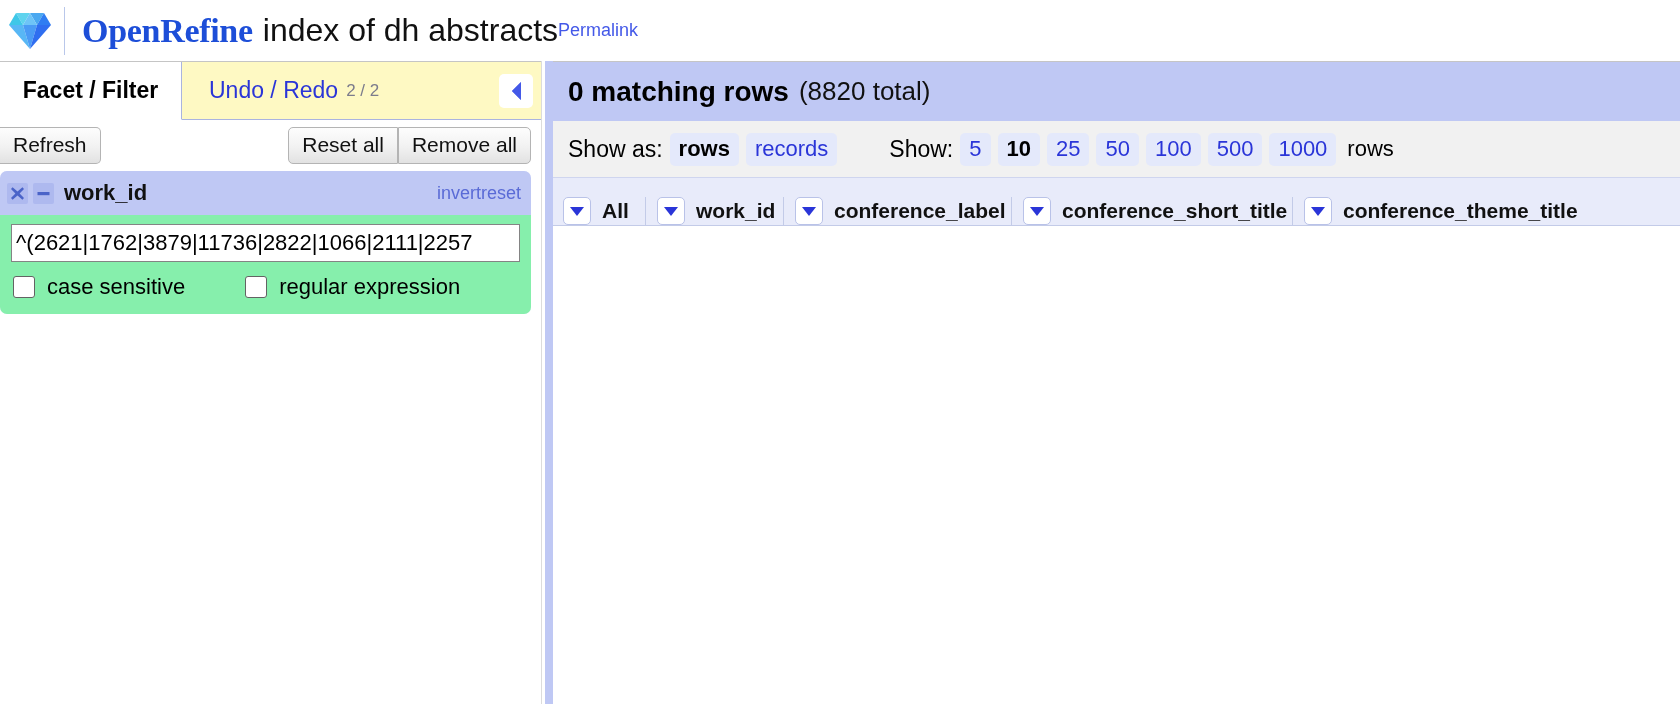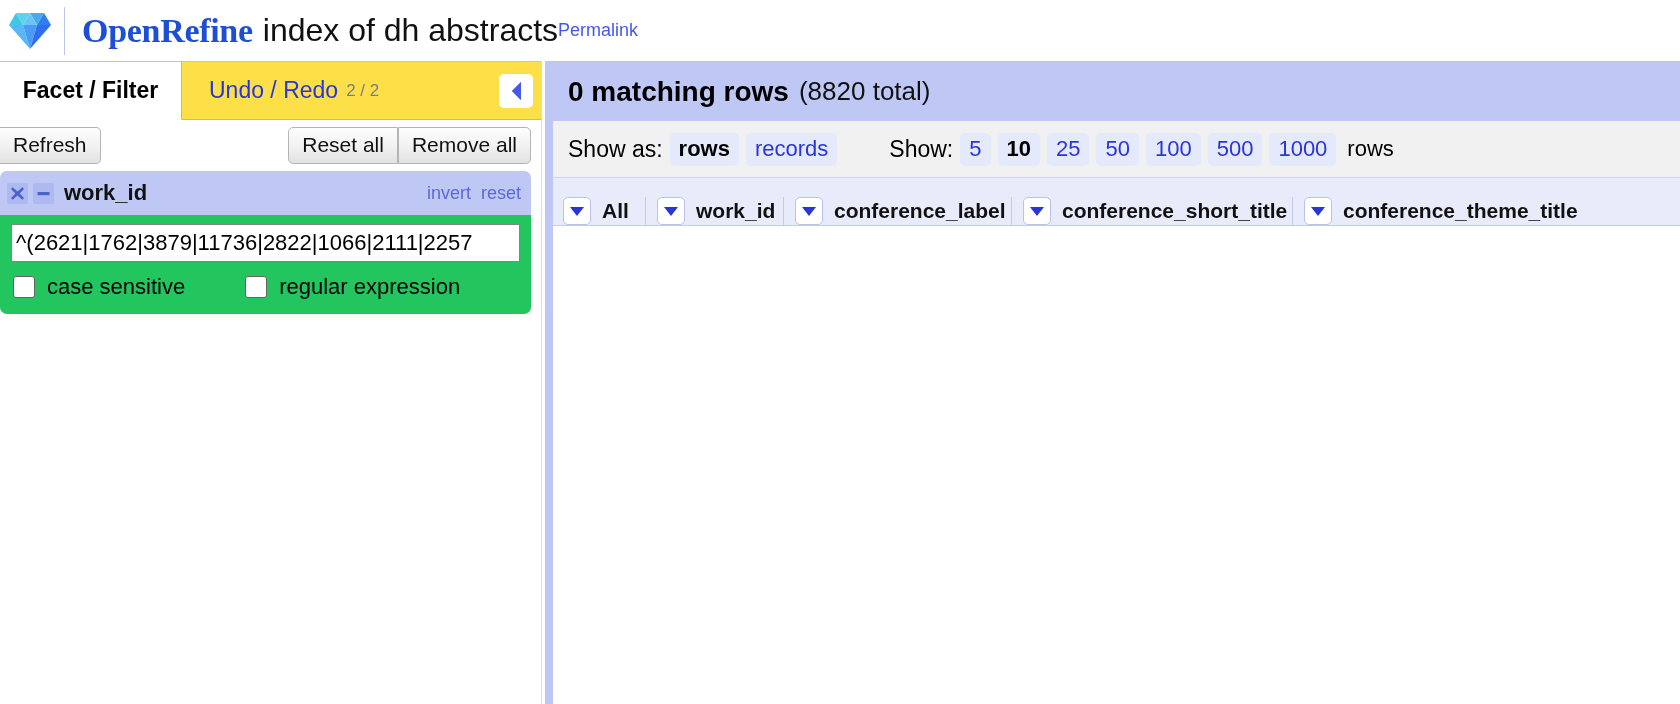--- a/index.html
+++ b/index.html
@@ -97,21 +97,21 @@
     width: 182px;
     background: #ffffff;
     font-weight: bold;
     color: #000000;
     border-right: 1px solid #aab4e0;
     border-bottom: 1px solid #ffffff;
     justify-content: center;
   }
   .tab.inactive {
     flex: 1 1 auto;
-    background: #fde047;
+    background: #fef9c3;
     color: #2a35d8;
     justify-content: flex-start;
     padding-left: 27px;
     border-bottom: 1px solid #aab4e0;
     position: relative;
   }
   .tab-count {
     font-size: 17px;
     color: #7c7c8c;
     margin-left: 8px;
@@ -205,30 +205,29 @@
   }
   #facet-title {
     font-size: 22px;
     font-weight: bold;
     color: #111111;
     margin-left: 5px;
   }
   #facet-head-links {
     margin-left: auto;
     display: flex;
-    gap: 10px;
   }
   .facet-link {
     font-size: 18px;
     color: #5a6bd6;
     cursor: pointer;
     text-decoration: none;
   }
   #facet-body {
-    background: #22c55e;
+    background: #86efac;
     padding: 9px 11px 14px 11px;
     box-sizing: border-box;
   }
   #facet-input {
     width: 509px;
     height: 38px;
     box-sizing: border-box;
     font-family: "Liberation Sans", sans-serif;
     font-size: 22px;
     color: #000000;

